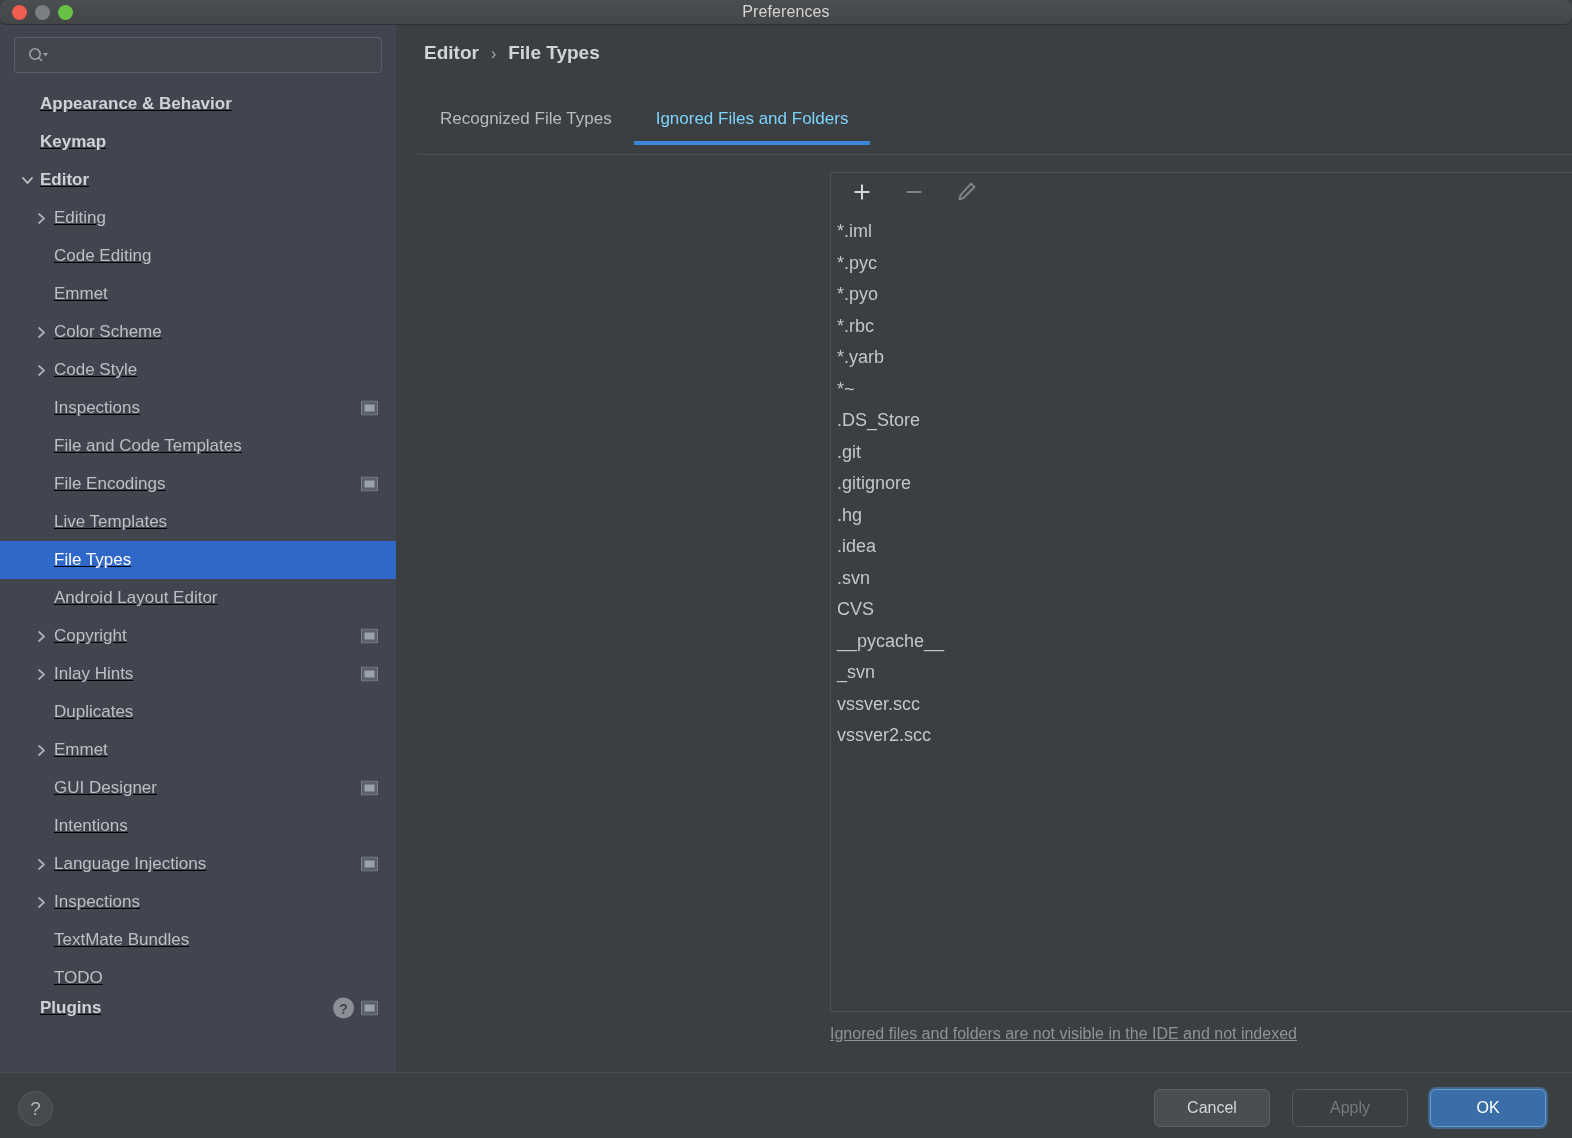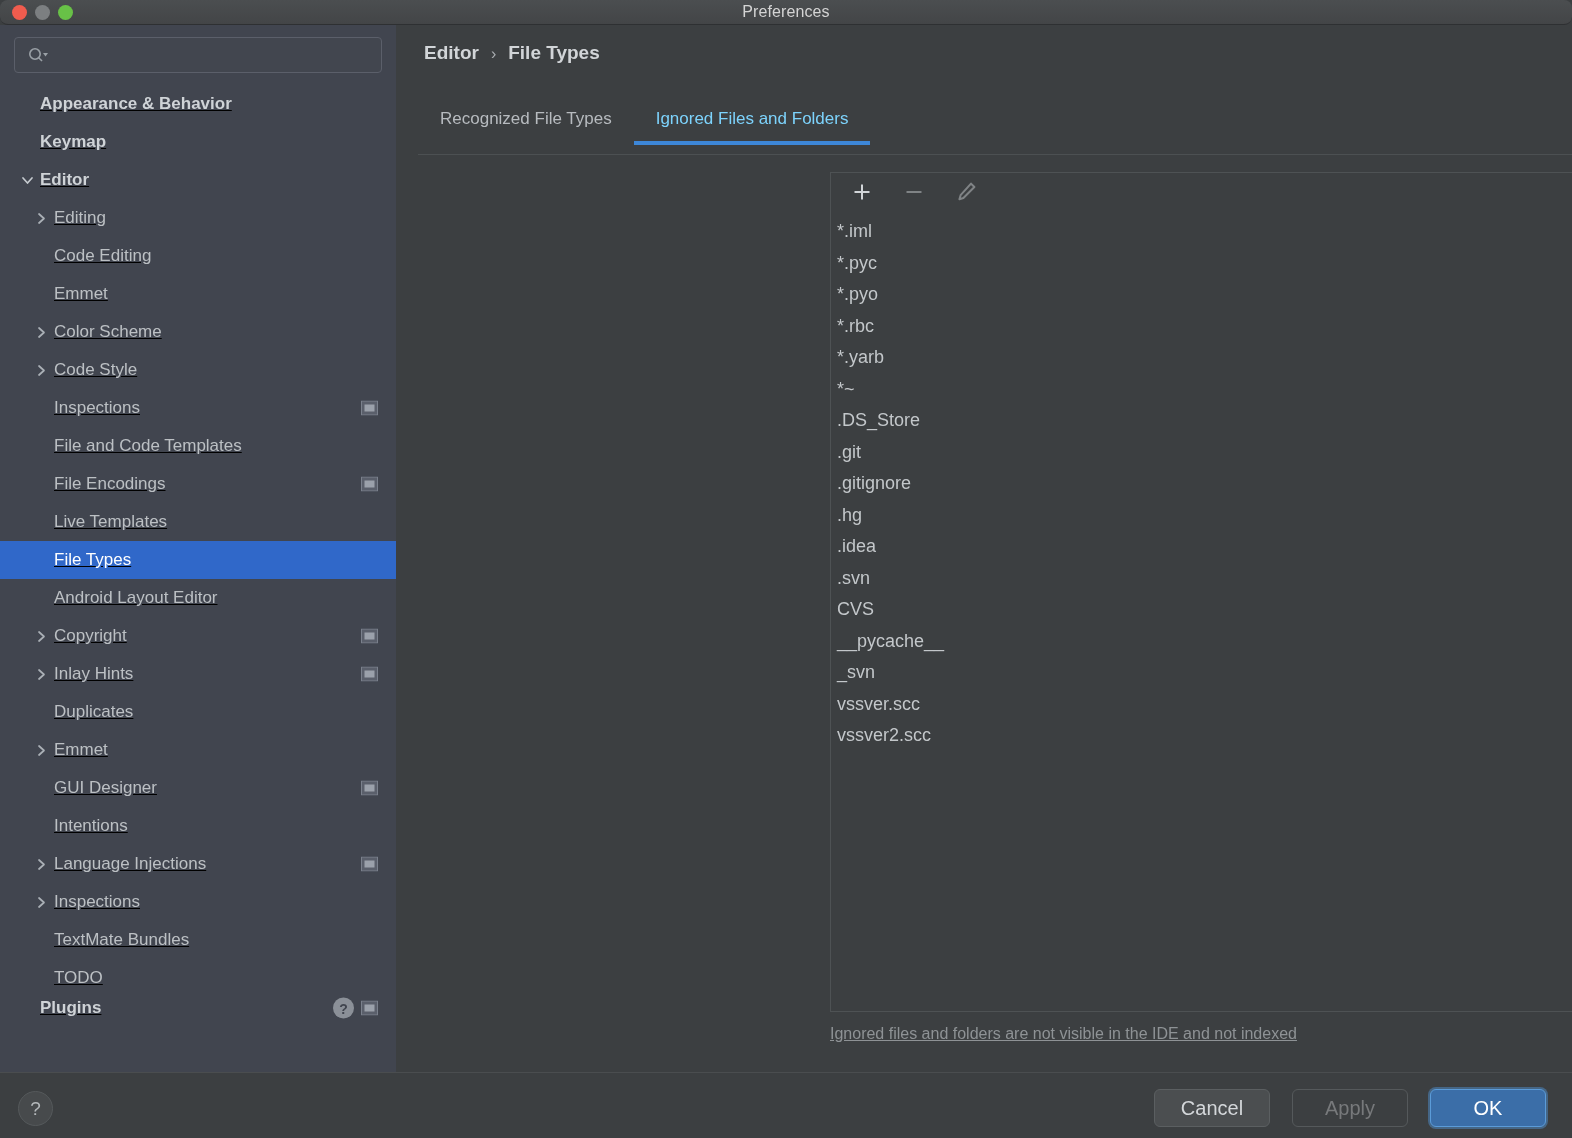--- a/index.html
+++ b/index.html
@@ -148,21 +148,21 @@
     color: #b4b8bb; font-size: 19px;
     display: flex; align-items: center; justify-content: center; cursor: default;
   }
   .btns {
     position: absolute; right: 26px; top: 16px;
     display: flex; align-items: center; gap: 22px;
   }
   .btn {
     min-width: 116px; height: 38px; border-radius: 6px;
     display: flex; align-items: center; justify-content: center;
-    font-size: 20px; cursor: default; padding: 0 18px;
+    font-size: 16px; cursor: default; padding: 0 18px;
   }
   .btn.secondary { background: #4b4e50; border: 1px solid #5b5f61; color: #d4d7da; }
   .btn.disabled  { background: transparent; border: 1px solid #55595b; color: #77797b; }
   .btn.primary   {
     background: #3b6ea8; border: 1px solid #5b9bd8; color: #ffffff;
     box-shadow: 0 0 0 2px rgba(80,150,220,.45);
   }
 </style>
 </head>
 <body>

